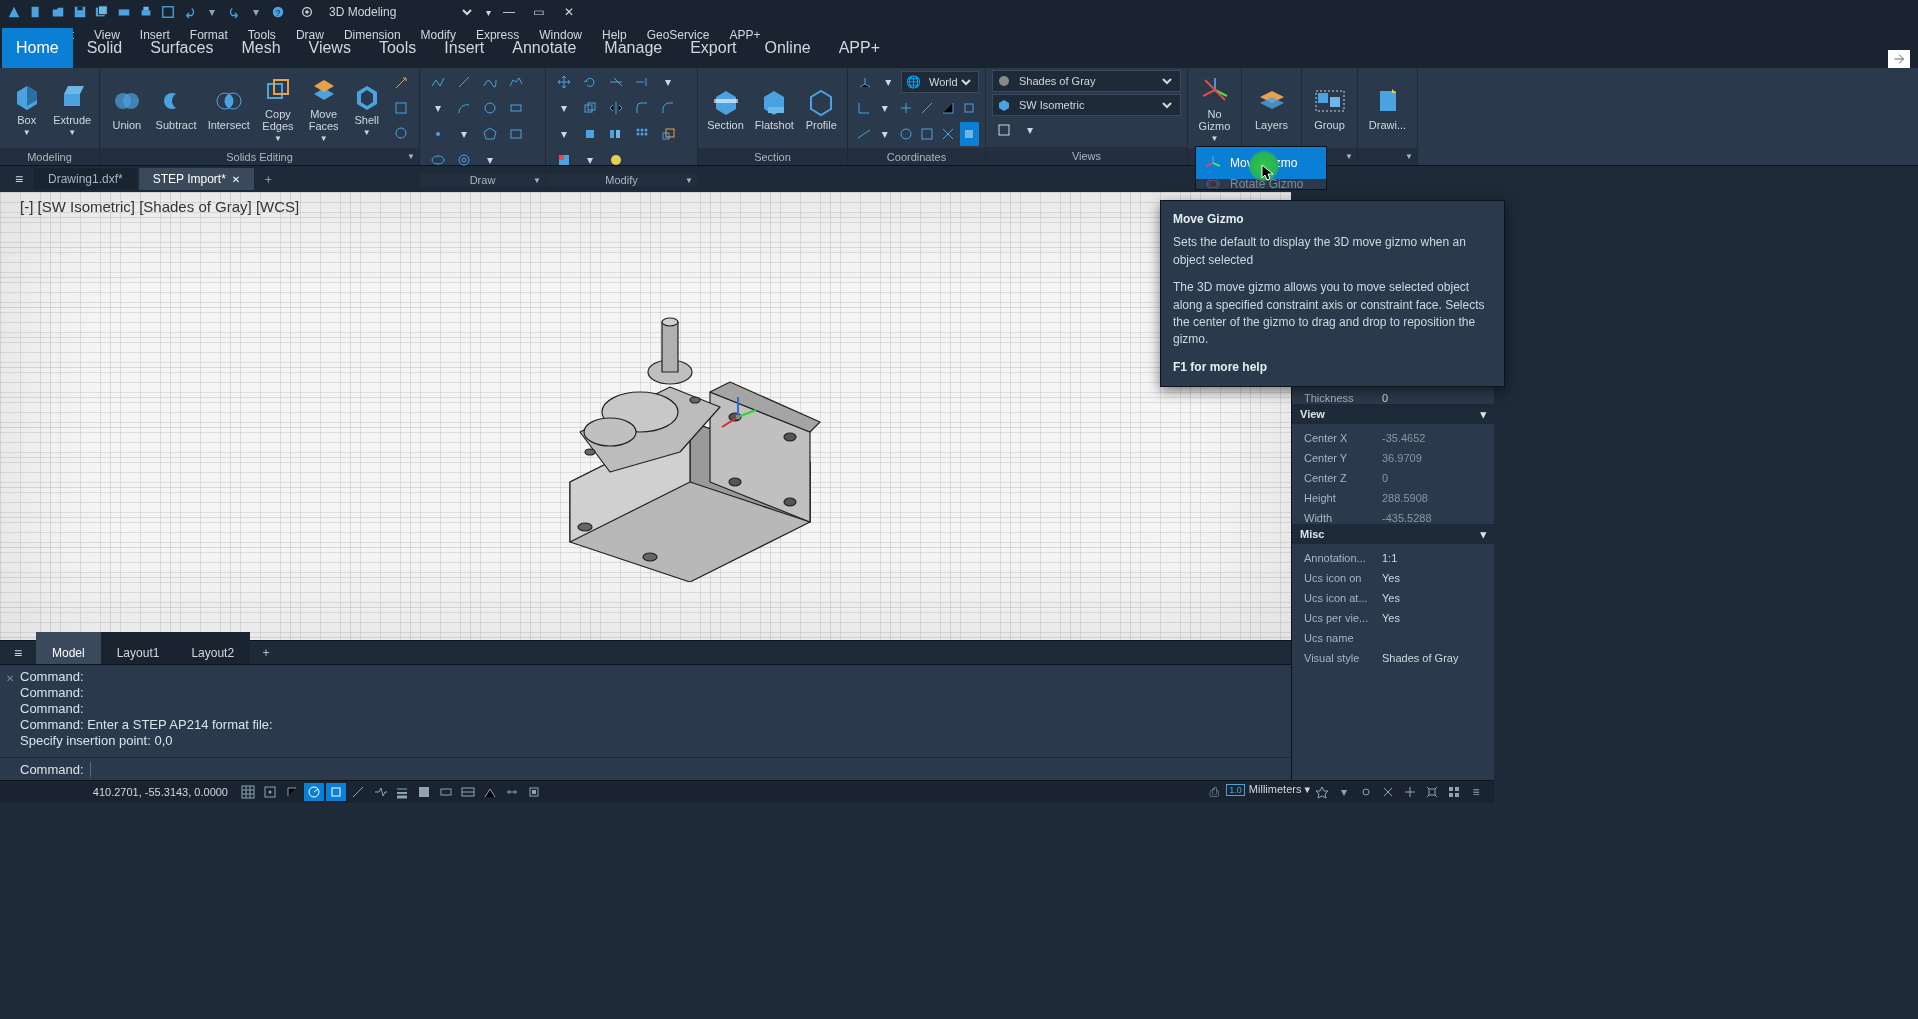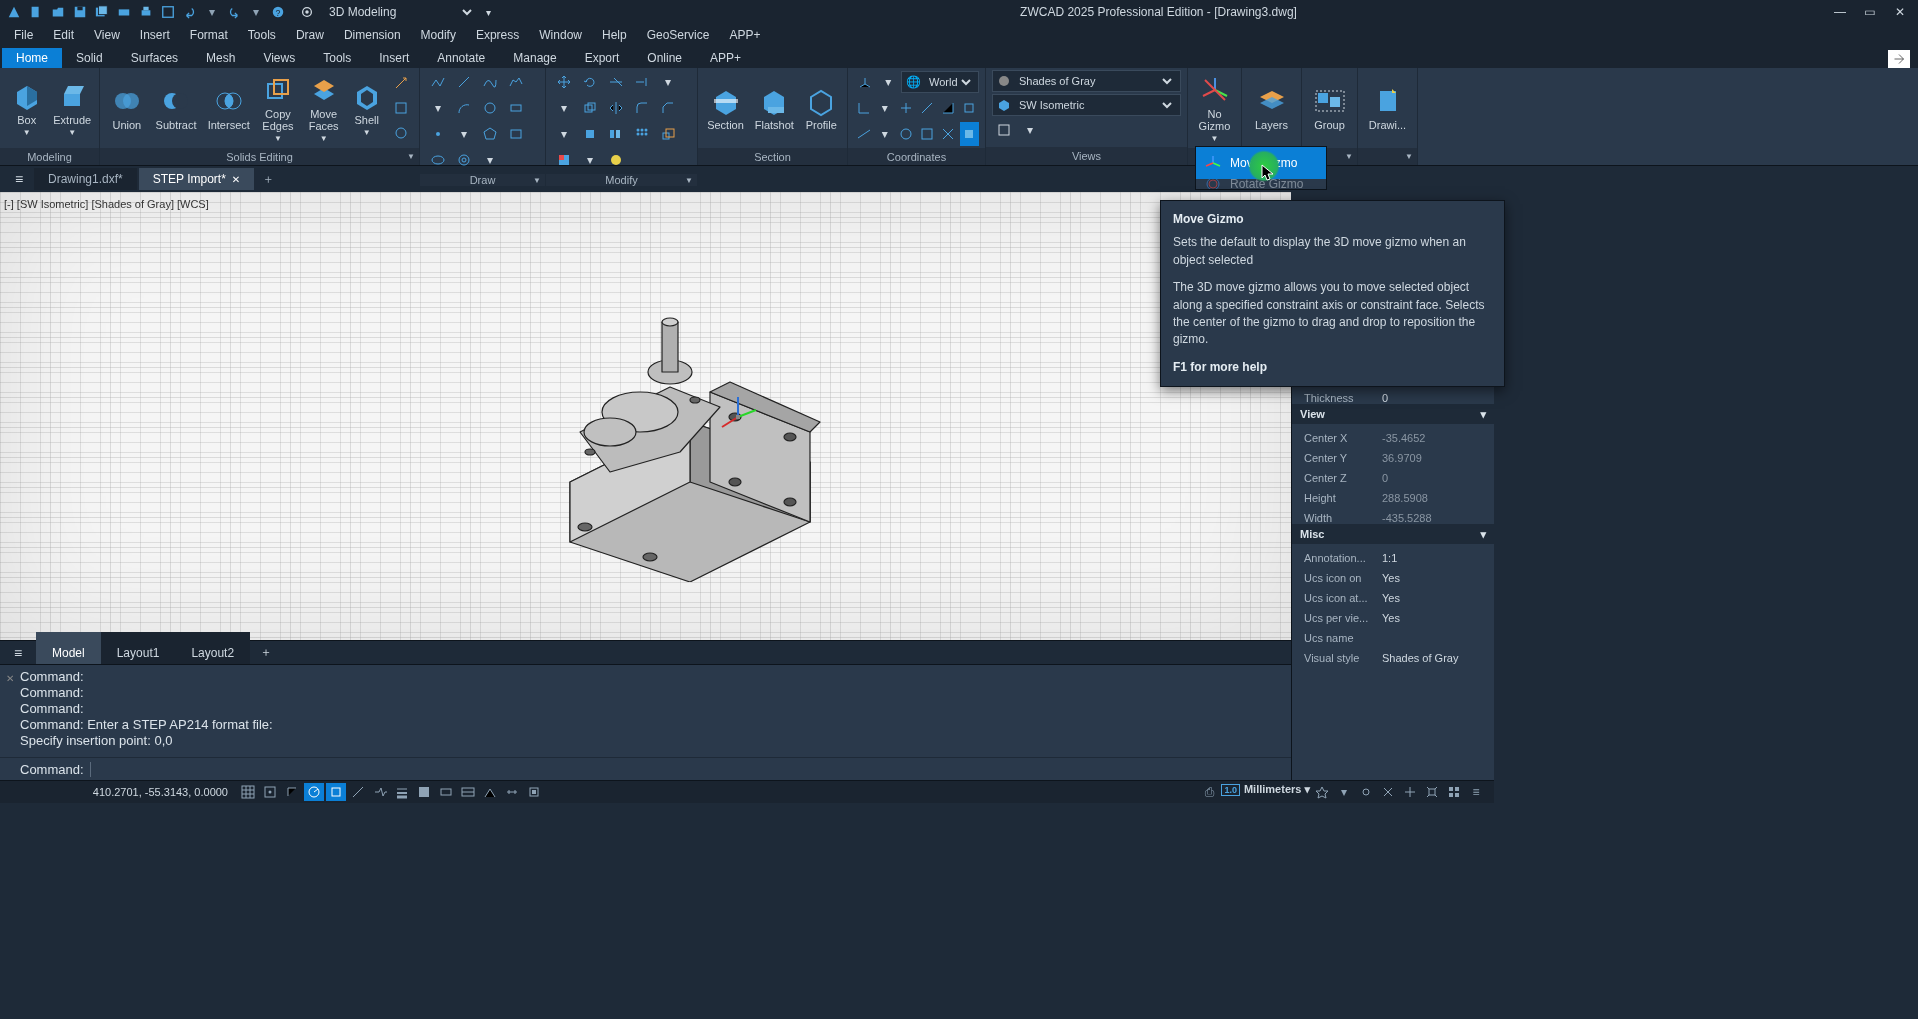--- a/index.html
+++ b/index.html
@@ -15,21 +15,21 @@
 .titlebar .title { flex: 1; text-align: center; color: #cfd8e0; font-size: 12px; }
 .titlebar .winbtns { display: flex; gap: 2px; }
 .titlebar .winbtns .wbtn { width: 28px; height: 20px; display: flex; align-items: center; justify-content: center; color: #cfd8e0; cursor: pointer; }
 
 
 .menubar { height: 22px; background: #1a2430; display: flex; align-items: center; padding: 0 4px; gap: 0; }
 .menubar .mitem { padding: 2px 10px; color: #cfd8e0; cursor: pointer; }
 
 
 .ribbon-tabs { height: 22px; background: #1a2430; display: flex; align-items: flex-end; padding: 0 2px; gap: 0; }
-.ribbon-tabs .rtab { padding: 3px 14px; color: #cfd8e0; cursor: pointer; font-size: 12px; }
+.ribbon-tabs .rtab { padding: 11px 14px; color: #cfd8e0; cursor: pointer; font-size: 16px; }
 .ribbon-tabs .rtab.active { background: #0b7fd6; color: #fff; }
 .ribbon-tabs .spacer { flex: 1; }
 .ribbon-tabs .srch { width: 22px; height: 18px; background: #fff; margin-right: 6px; display:flex;align-items:center;justify-content:center;}
 
 
 .ribbon { height: 98px; background: #2a394b; display: flex; border-bottom: 1px solid #0d141c; }
 .ribbon .panel { display: flex; flex-direction: column; border-right: 1px solid #1e2a38; }
 .ribbon .panel .prow { flex: 1; display: flex; align-items: center; padding: 2px 6px; gap: 4px; }
 .ribbon .panel .pname { height: 18px; background: #232f3e; text-align: center; font-size: 11px; color: #a8b5c2; display:flex;align-items:center;justify-content:center; position:relative;}
 .ribbon .panel .pname .dd { position:absolute; right:4px; font-size:8px;}
@@ -61,21 +61,21 @@
 .viewport { position: absolute; left: 0; top: 192px; width: 1291px; height: 448px; background: #f5f5f5;
   background-image:
     linear-gradient(rgba(170,170,170,.35) 1px, transparent 1px),
     linear-gradient(90deg, rgba(170,170,170,.35) 1px, transparent 1px),
     linear-gradient(rgba(150,150,150,.25) 1px, transparent 1px),
     linear-gradient(90deg, rgba(150,150,150,.25) 1px, transparent 1px);
   background-size: 60px 30px, 60px 30px, 20px 10px, 20px 10px;
   background-position: -10px -5px, -10px -5px, 0 0, 0 0;
   box-shadow: inset 0 0 120px rgba(0,0,0,.1);
 }
-.vp-label { position:absolute; left:4px; top:6px; color:#333; font-size:11px;}
+.vp-label { position:absolute; left:20px; top:6px; color:#333; font-size:15px;}
 .vp-model { position:absolute; left:510px; top:90px; width:320px; height:300px; }
 .vp-model svg { width:100%; height:100%; }
 .ucs3d { position:absolute; left:718px; top:200px; }
 
 
 .layouttabs { position:absolute; left:0; top:640px; width:1291px; height:24px; background:#1e2a38; display:flex;align-items:center;gap:0;border-top:1px solid #0d141c;}
 .layouttabs .ham { width:36px;text-align:center;font-size:14px;}
 .layouttabs .lt { padding:14px 16px; background:#1a2430; cursor:pointer;}
 .layouttabs .lt.active { background:#3a4a5c;color:#fff;}
 .layouttabs .ltadd { padding:3px 10px;cursor:pointer;}
@@ -96,21 +96,21 @@
 .props .pval { flex:1; color:#cfd8e0; padding-left:4px;}
 .props .pval.ro { color:#8a96a3;}
 
 
 .statusbar { position:absolute; left:0; top:780px; width:1494px; height:23px; background:#1a2430; display:flex; align-items:center; padding:0 8px; gap:10px; border-top:1px solid #0d141c;text-align:right;}
 .statusbar .coords { color:#cfd8e0; font-size:11px; width:220px;}
 .statusbar .sicons { display:flex; gap:2px;}
 .statusbar .sicons .sbtn { width:20px;height:18px;display:flex;align-items:center;justify-content:center;color:#8fa3b5;cursor:pointer;}
 .statusbar .sicons .sbtn.active { background:#0b7fd6;color:#fff;}
 .statusbar .spacer2 { flex:1;}
-.statusbar .units { color:#cfd8e0; font-size:11px;font-weight:bold;}
+.statusbar .units { color:#cfd8e0; font-size:11px;}
 
 
 .cursor-hl { position:absolute; left:1248px; top:150px; width:32px; height:32px; border-radius:50%; background:radial-gradient(circle,#2ecc40 0%,#27ae60 60%,rgba(39,174,96,0) 70%); z-index:70; pointer-events:none;}
 .cursor-ptr { position:absolute; left:1261px; top:164px; z-index:71; pointer-events:none;}
 
 svg { display:block; }
 </style>
 </head>
 <body>
 
@@ -181,21 +181,20 @@
   <div class="workspace">
     <span>
         <svg width="14" height="14" viewBox="0 0 16 16">
           <circle cx="8" cy="8" r="5" fill="none" stroke="#cfd8e0" stroke-width="1.5"></circle>
           <circle cx="8" cy="8" r="2" fill="#cfd8e0"></circle>
         </svg>
       </span>
     <select><option>3D Modeling</option></select>
     <span style="font-size:10px;">▾</span>
   </div>
-  <div class="title">ZWCAD 2025 Professional Edition - [Drawing3.dwg]</div>
   <div class="winbtns">
     <div class="wbtn">—</div>
     <div class="wbtn">▭</div>
     <div class="wbtn">✕</div>
   </div>
 </div>
 
 <div class="menubar" id="menubar">
     <div class="mitem">File</div>
     <div class="mitem">Edit</div>

